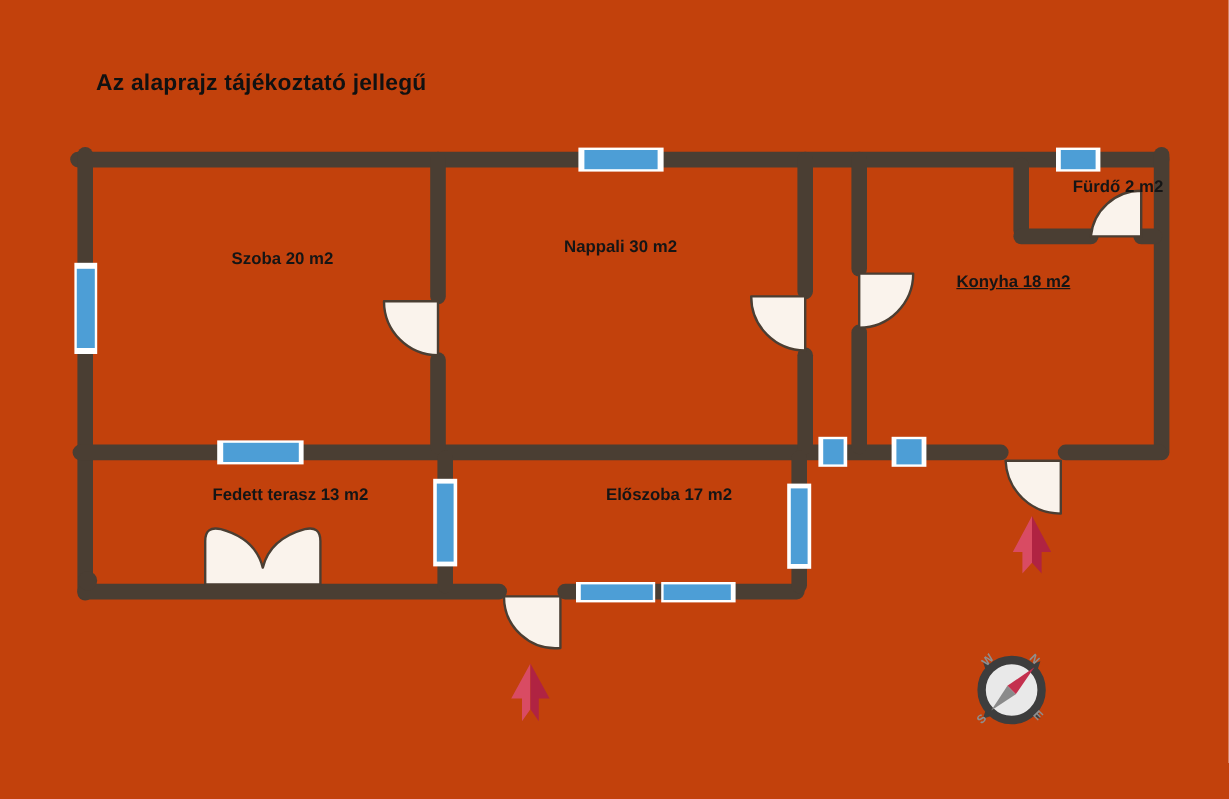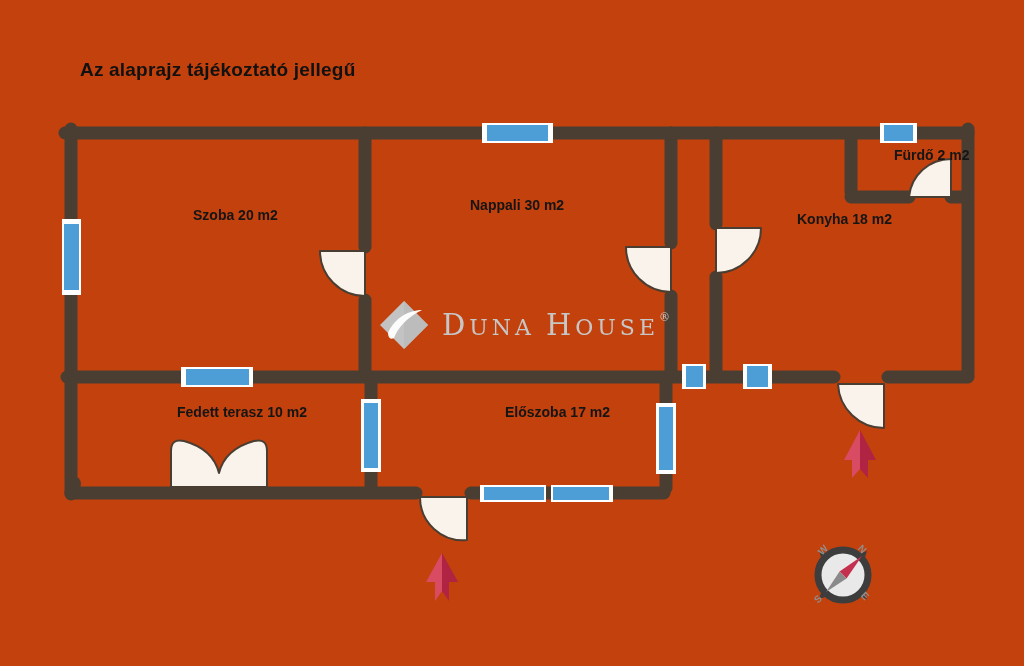--- a/index.html
+++ b/index.html
@@ -11,21 +11,21 @@
   .title{
     position:absolute;left:80px;top:59px;font-size:19px;font-weight:bold;color:#111;
     letter-spacing:0.2px;
   }
   .room-label{
     position:absolute;font-size:14px;font-weight:bold;color:#151515;white-space:nowrap;padding-left:36px;
   }
   .lbl-szoba{left:120px;top:207px;margin-left:37px;}
   .lbl-nappali{left:434px;top:197px;}
   .lbl-furdo{left:858px;top:147px;}
-  .lbl-konyha{left:761px;top:211px;}
+  .lbl-konyha{left:761px;top:226px;text-decoration:underline;}
   .lbl-terasz{left:141px;top:404px;}
   .lbl-eloszoba{left:469px;top:404px;}
   .watermark{
     position:absolute;left:378px;top:299px;display:flex;align-items:center;
     color:#c7c7c7;font-family:"DejaVu Serif", serif;user-select:none;
   }
   .wm-diamond{margin-right:12px;}
   .wm-text{letter-spacing:4px;line-height:1;white-space:pre;}
   .wm-big{font-size:29px;}
   .wm-small{font-size:22px;}
@@ -146,29 +146,21 @@
       <circle cx="843" cy="575" r="25" stroke="#3d3d3d" stroke-width="7" fill="#e9e9e9"></circle>
       <polygon points="862,556 846.5,578.5 839.5,571.5" fill="#c4304e"></polygon>
       <polygon points="826,592 839.5,571.5 846.5,578.5" fill="#8a8a8a"></polygon>
       <text class="compass-letter" x="818" y="554" transform="rotate(-45 822 550)">W</text>
       <text class="compass-letter" x="859" y="553" transform="rotate(45 863 549)">N</text>
       <text class="compass-letter" x="814" y="602" transform="rotate(-45 818 598)">S</text>
       <text class="compass-letter" x="862" y="600" transform="rotate(45 866 596)">E</text>
     </g>
   </svg>
 
-  <div class="watermark">
-    <svg class="wm-diamond" width="52" height="52" viewBox="0 0 52 52">
-      <path d="M 26,2 L 50,26 L 26,50 L 2,26 Z" fill="#c3c3c3"></path>
-      <path d="M 26,2 L 50,26 L 26,50 Z" fill="#bcbcbc"></path>
-      <path d="M 10,34 C 16,20 30,11 44,11 C 30,18 20,28 16,39 C 13,41 10,39 10,34 Z" fill="#ffffff" opacity="0.95"></path>
-    </svg>
-    <div class="wm-text"><span class="wm-big">D</span><span class="wm-small">UNA</span><span class="wm-small"> </span><span class="wm-big">H</span><span class="wm-small">OUSE</span><span class="wm-reg">®</span></div>
-  </div>
 
   <div class="room-label lbl-szoba">Szoba 20 m2</div>
   <div class="room-label lbl-nappali">Nappali 30 m2</div>
   <div class="room-label lbl-furdo">Fürdő 2 m2</div>
   <div class="room-label lbl-konyha">Konyha 18 m2</div>
-  <div class="room-label lbl-terasz">Fedett terasz 10 m2</div>
+  <div class="room-label lbl-terasz">Fedett terasz 13 m2</div>
   <div class="room-label lbl-eloszoba">Előszoba 17 m2</div>
 
 </div>
 
 </body></html>

